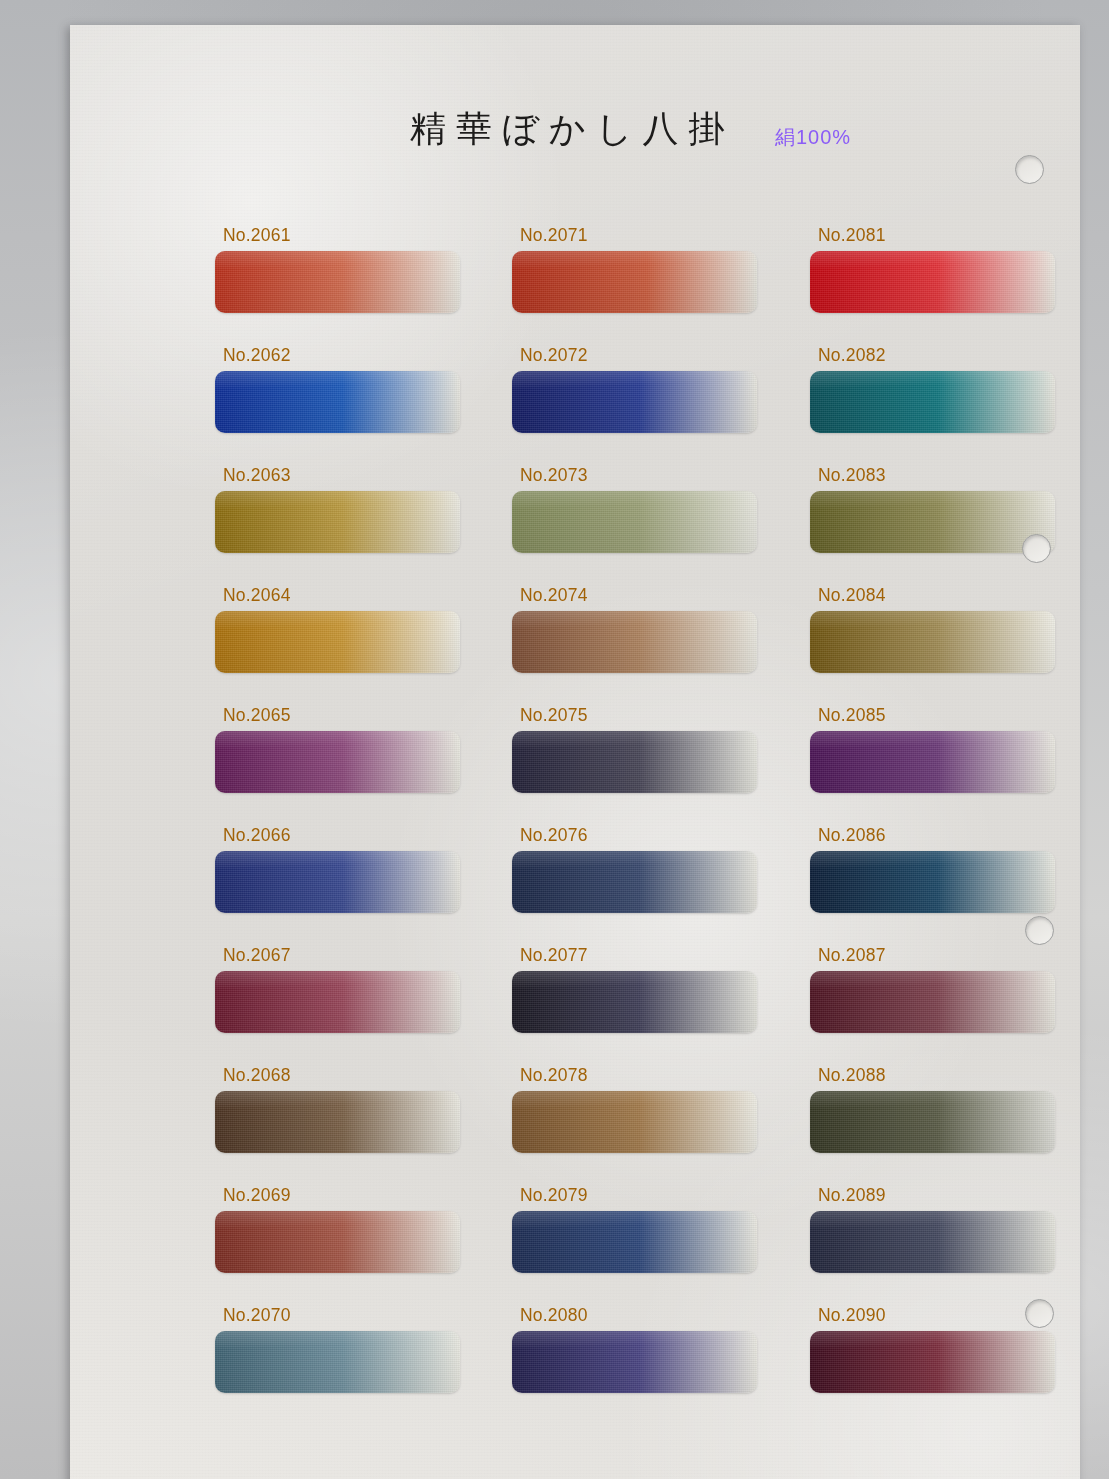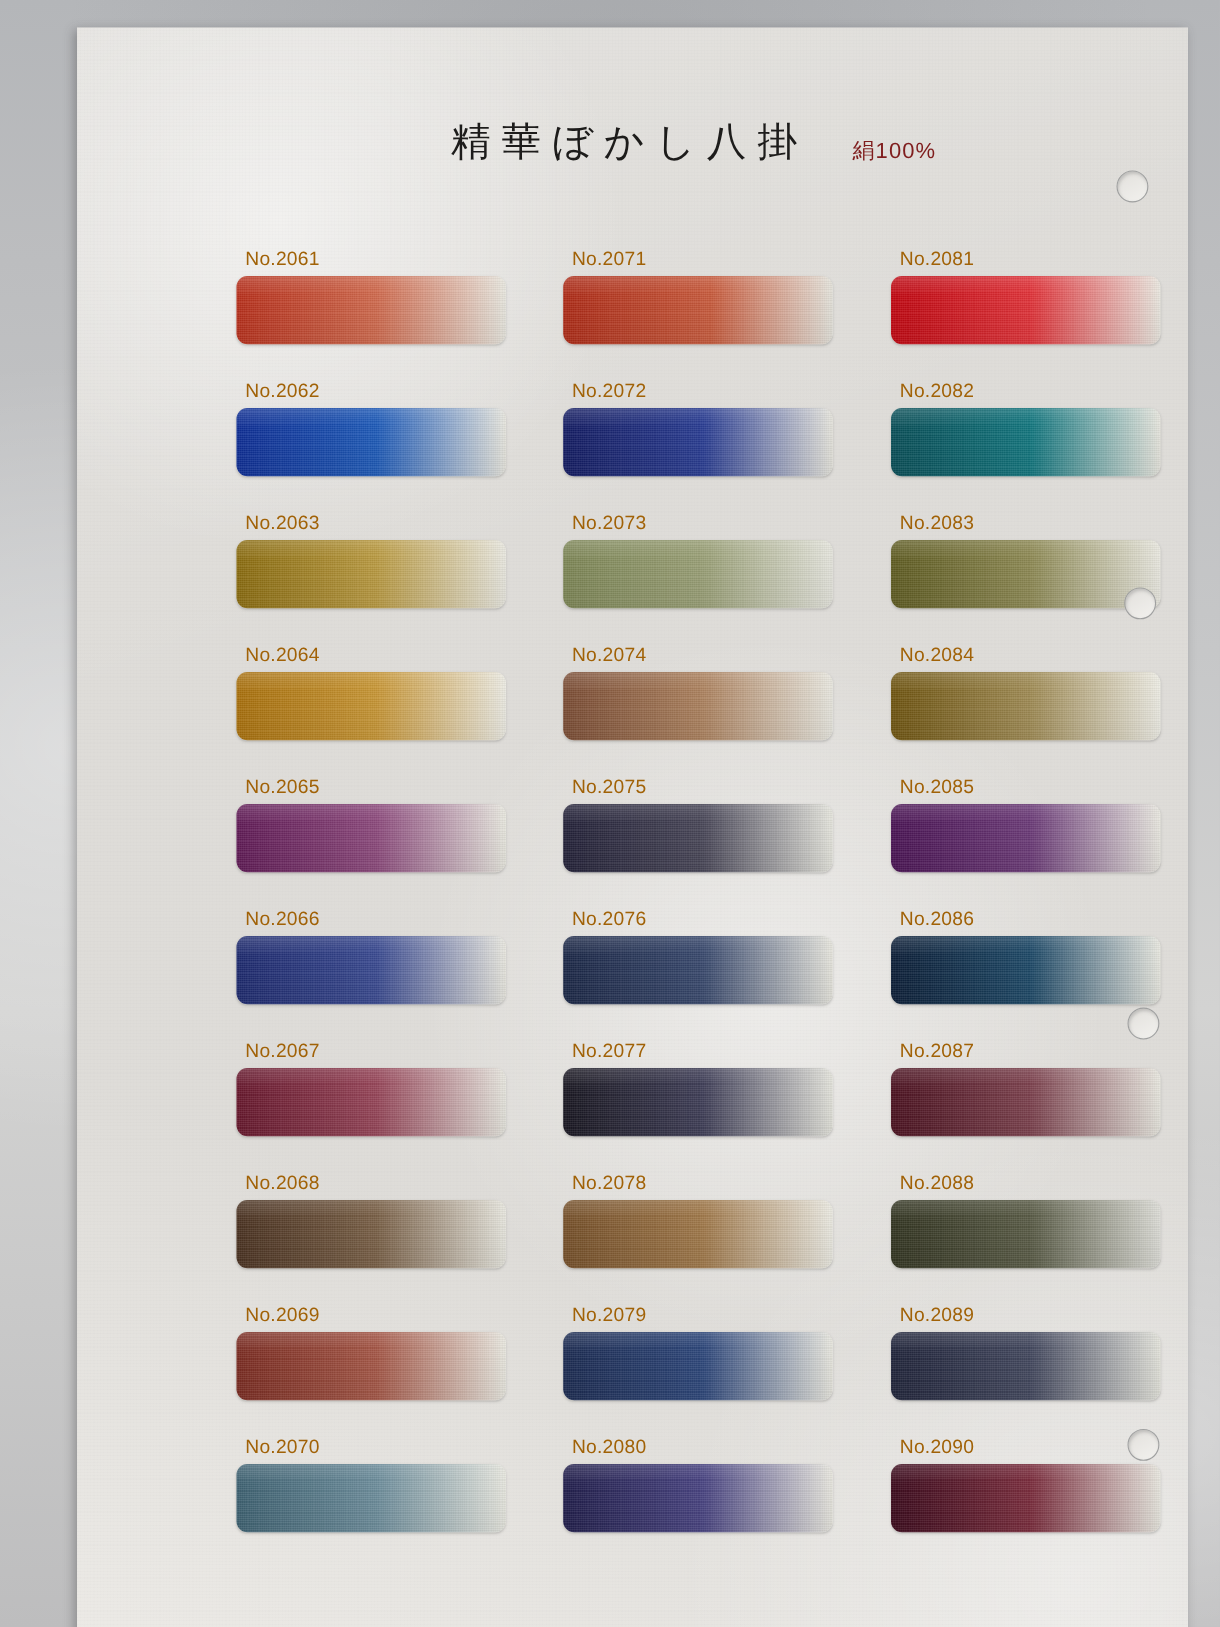--- a/index.html
+++ b/index.html
@@ -57,21 +57,21 @@
   }
   #title{
     position:absolute;left:340px;top:104px;
     font-family:"Liberation Serif","DejaVu Serif",serif;
     font-size:36px;letter-spacing:10px;color:#1d1c1b;
     white-space:nowrap;
     transform:translateY(-50%);
   }
   #material{
     position:absolute;left:705px;top:112px;
-    font-size:20px;letter-spacing:1px;color:#7f1d1d;
+    font-size:20px;letter-spacing:1px;color:#8b5cf6;
     white-space:nowrap;
     transform:translateY(-50%);
   }
 
   
   .hole{
     position:absolute;z-index:6;
     width:27px;height:27px;border-radius:50%;
     background:linear-gradient(150deg,#e2e0dc,#f2f1ee);
     border:1.4px solid #9fa0a0;

